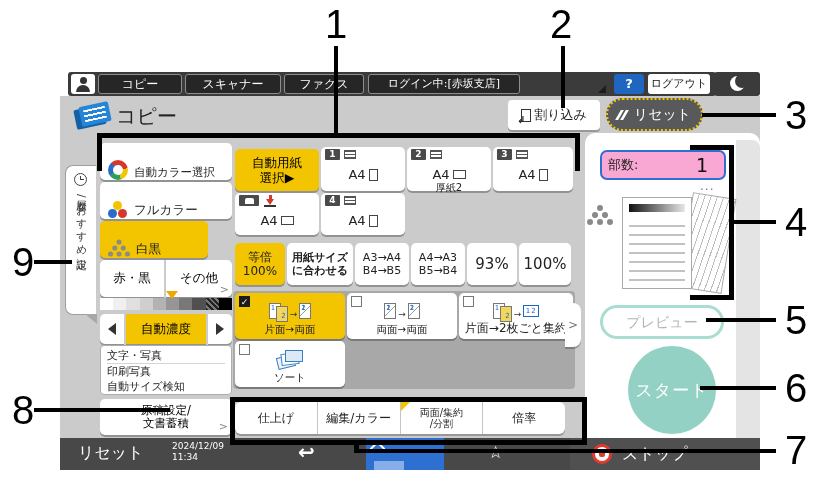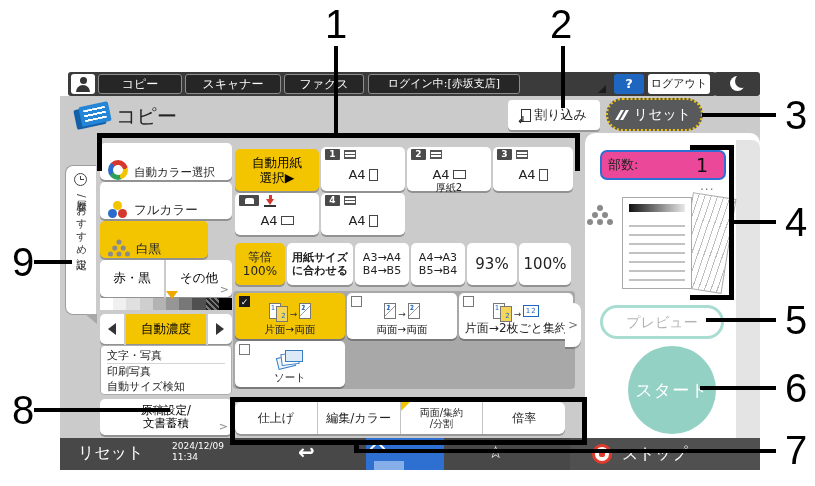--- a/index.html
+++ b/index.html
@@ -133,21 +133,21 @@
   .ftabs{position:absolute;left:175px;top:337px;width:330px;height:32px;background:#fff;border-radius:6px;box-shadow:0 2px 0 rgba(0,0,0,.25);display:flex;}
   .ftab{position:relative;flex:1;border-right:1px solid #c4c4c4;display:flex;flex-direction:column;align-items:center;justify-content:center;font-size:12px;color:#222;}
   .ftab:last-child{border-right:none;}
   .ftab .l2{font-size:10px;line-height:11px;}
   .ftab .l1.two{font-size:10px;line-height:11px;}
   .fcorner{position:absolute;left:0;top:0;width:0;height:0;border-top:9px solid #f3c400;border-right:9px solid transparent;}
 
   
   .rpanel{position:absolute;left:525px;top:68px;width:175px;height:305px;background:#fff;border-radius:10px 10px 0 0;}
   .rstrip{position:absolute;left:676px;top:75px;width:24px;height:298px;background:#e4e4e4;border-radius:0 8px 0 0;}
-  .copies{position:absolute;left:540px;top:85px;width:126px;height:30px;border:2px solid #2f6ed2;border-radius:7px;background:#ec4899;box-sizing:border-box;display:flex;align-items:center;}
+  .copies{position:absolute;left:540px;top:85px;width:126px;height:30px;border:2px solid #2f6ed2;border-radius:7px;background:#f9a8d4;box-sizing:border-box;display:flex;align-items:center;}
   .copies .lab{font-size:13px;color:#222;padding-left:6px;}
   .copies .val{flex:1;text-align:right;padding-right:16px;font-size:19px;color:#111;}
   .moredots{position:absolute;left:640px;top:114px;font-size:12px;color:#777;letter-spacing:1px;}
   .pvdoc{position:absolute;left:562px;top:128px;width:108px;height:100px;}
   .pvpage{position:absolute;left:0;top:4px;width:70px;height:92px;background:#fff;border:1px solid #a9a9a9;box-sizing:border-box;}
   .pvgrad{position:absolute;left:6px;top:6px;width:56px;height:8px;background:linear-gradient(90deg,#111,#e8e8e8);}
   .pvlines{position:absolute;left:6px;top:20px;width:56px;height:64px;background:repeating-linear-gradient(transparent 0 7px,#c2c2c2 7px 9px);}
   .pvfan{position:absolute;left:56px;top:-2px;width:44px;height:96px;background:repeating-linear-gradient(100deg,#fff 0 5px,#bdbdbd 5px 6px);border:1px solid #ababab;transform:rotate(9deg);transform-origin:bottom left;box-sizing:border-box;}
   .previewbtn{position:absolute;left:540px;top:240px;width:124px;height:34px;background:#fff;border:3px solid #a9ddd2;border-radius:18px;box-sizing:border-box;color:#b3b3b3;font-size:14px;text-align:center;line-height:28px;}
   .startbtn{position:absolute;left:568px;top:281px;width:88px;height:88px;border-radius:50%;background:#93d1c5;color:#fff;font-size:17px;display:flex;align-items:center;justify-content:center;letter-spacing:1px;}

